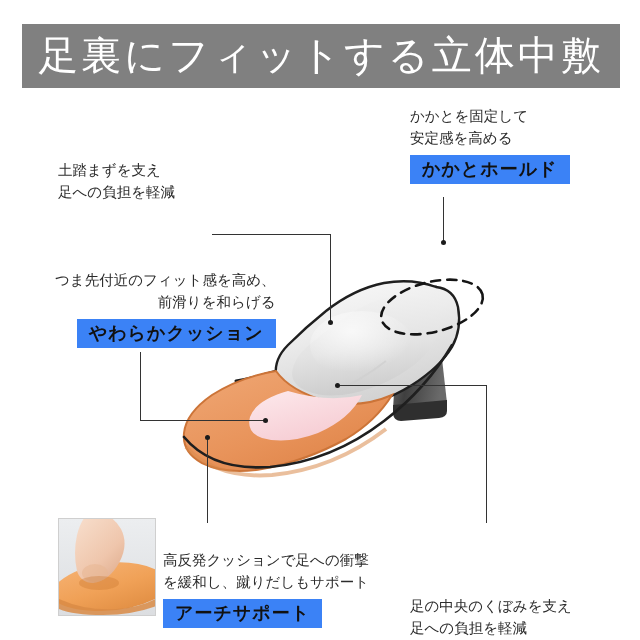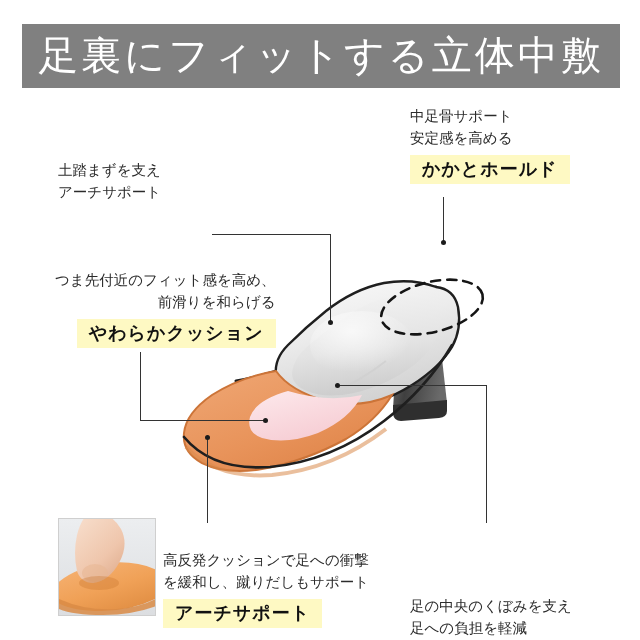--- a/index.html
+++ b/index.html
@@ -43,21 +43,21 @@
   .callout { position: absolute; }
   .callout .desc {
     font-size: 14.5px;
     line-height: 1.5;
     color: #2b2b2b;
     white-space: pre-line;
     margin: 0 0 5px 0;
   }
   .chip {
     display: inline-block;
-    background: #fef9c3;
+    background: #3b82f6;
     color: #111111;
     font-size: 18px;
     font-weight: bold;
     letter-spacing: 1px;
     padding: 5px 12px 6px 12px;
     line-height: 1.05;
     white-space: nowrap;
   }
 
   .callout-arch        { left: 58px;  top: 160px; }
@@ -223,31 +223,31 @@
 
   <div class="leader leader-v ln-bene-v"></div>
   <div class="dot" style="left:205px; top:435px;"></div>
 
   <div class="leader leader-h ln-meta-h"></div>
   <div class="leader leader-v ln-meta-v"></div>
   <div class="dot" style="left:335px; top:383px;"></div>
 
   <div class="callout callout-arch">
     <p class="desc">土踏まずを支え
-アーチサポート</p>
+足への負担を軽減</p>
   </div>
 
   <div class="callout callout-soft">
     <p class="desc">つま先付近のフィット感を高め、
 前滑りを和らげる</p>
     <span class="chip">やわらかクッション</span>
   </div>
 
   <div class="callout callout-heel">
-    <p class="desc">中足骨サポート
+    <p class="desc">かかとを固定して
 安定感を高める</p>
     <span class="chip">かかとホールド</span>
   </div>
 
   <div class="callout callout-bene">
     <p class="desc">高反発クッションで足への衝撃
 を緩和し、蹴りだしもサポート</p>
     <span class="chip">アーチサポート</span>
   </div>
 

